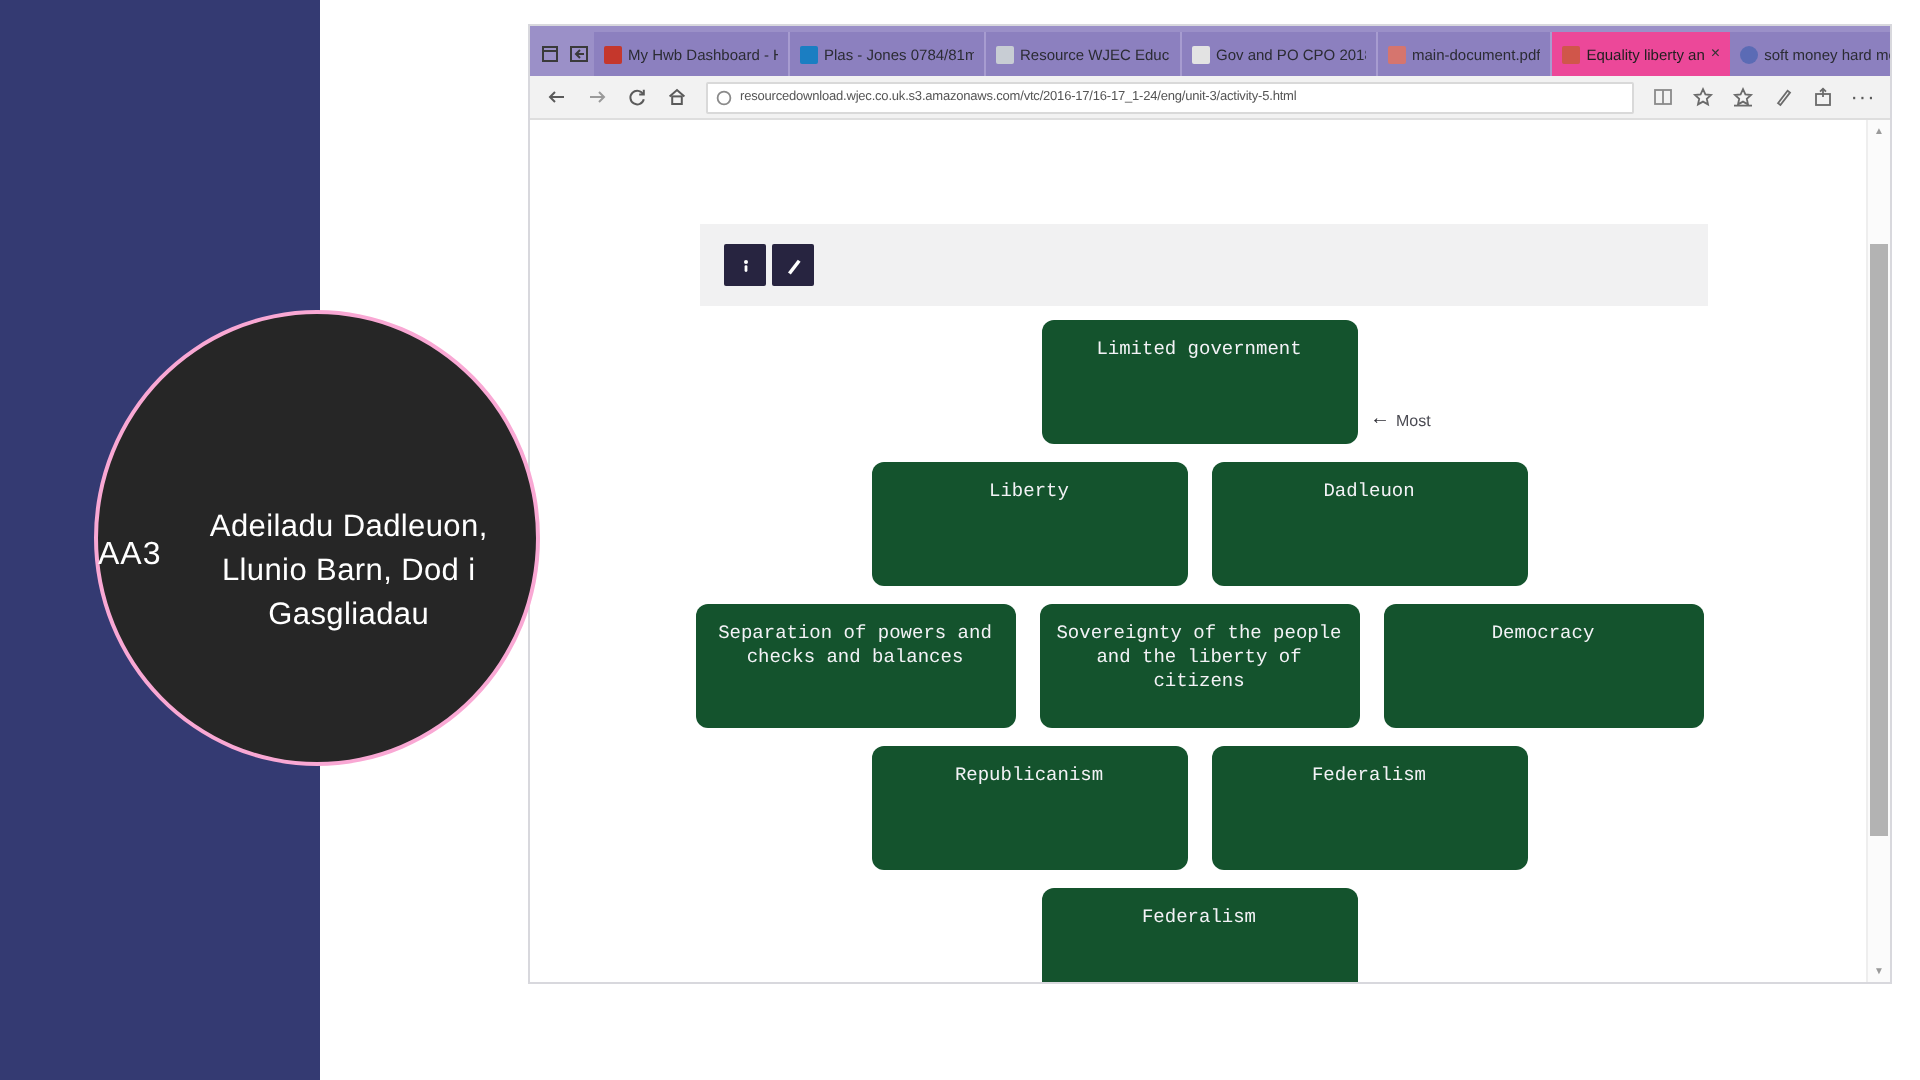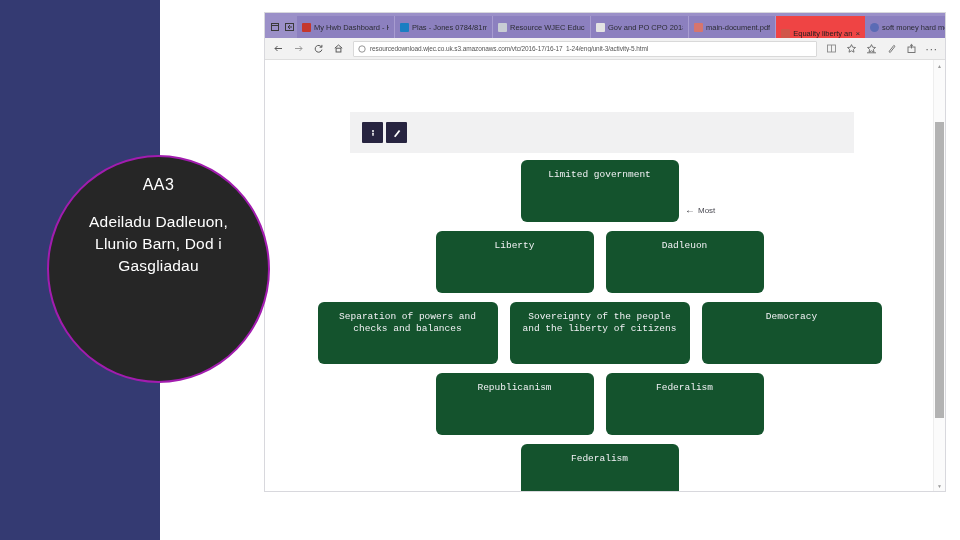--- a/index.html
+++ b/index.html
@@ -84,24 +84,23 @@
     flex: 0 0 auto;
     max-width: 98px;
   }
   .browser-tab .tab-title {
     overflow: hidden;
     text-overflow: clip;
     white-space: nowrap;
     flex: 1 1 auto;
   }
   .browser-tab.active {
-    background: #ef4444;
+    background: #ec4899;
     color: #1f1f1f;
     border-right: none;
-    align-items: flex-end;
   }
   .tab-favicon {
     width: 9px;
     height: 9px;
     flex: 0 0 auto;
     border-radius: 1px;
     display: block;
   }
   .tab-close {
     font-size: 8px;
@@ -241,21 +240,21 @@
     display: flex;
     align-items: flex-start;
     justify-content: center;
     text-align: center;
     padding: 9px 8px 0 8px;
     box-sizing: border-box;
     font-size: 9.5px;
     line-height: 12px;
     font-family: Liberation Mono, monospace;
   }
-  .pyr-tile.wide { width: 180px; }
+  .pyr-tile.wide { width: 160px; }
 
   .rank-label {
     position: absolute;
     display: flex;
     align-items: center;
     gap: 3px;
     font-size: 8px;
     color: #4a4a52;
     white-space: nowrap;
   }
@@ -269,24 +268,23 @@
 
   
   .badge-circle {
     position: absolute;
     left: 47px;
     top: 155px;
     width: 223px;
     height: 228px;
     border-radius: 50%;
     background: #262626;
-    border: 2px solid #a21caf;
-    box-sizing: border-box;
-    display: flex;
-    flex-direction: column;
+    border: 2px solid #f9a8d4;
+    box-sizing: border-box;
+    display: flex;
     align-items: center;
     justify-content: flex-start;
     padding-top: 18px;
     box-sizing: border-box;
     color: #ffffff;
     text-align: center;
   }
   .badge-code {
     font-size: 16px;
     line-height: 20px;

